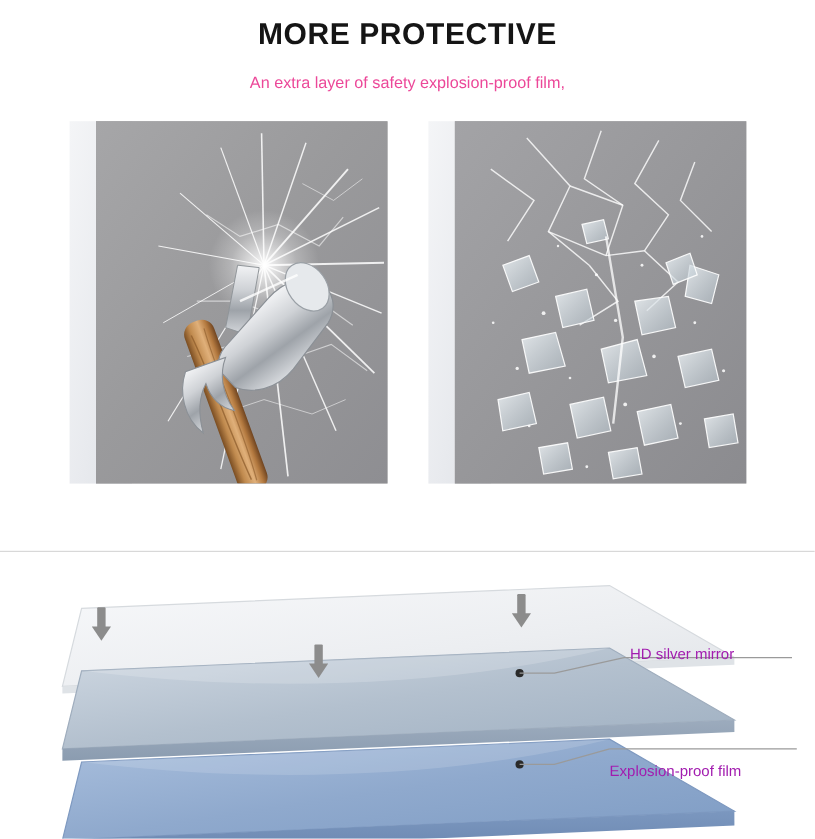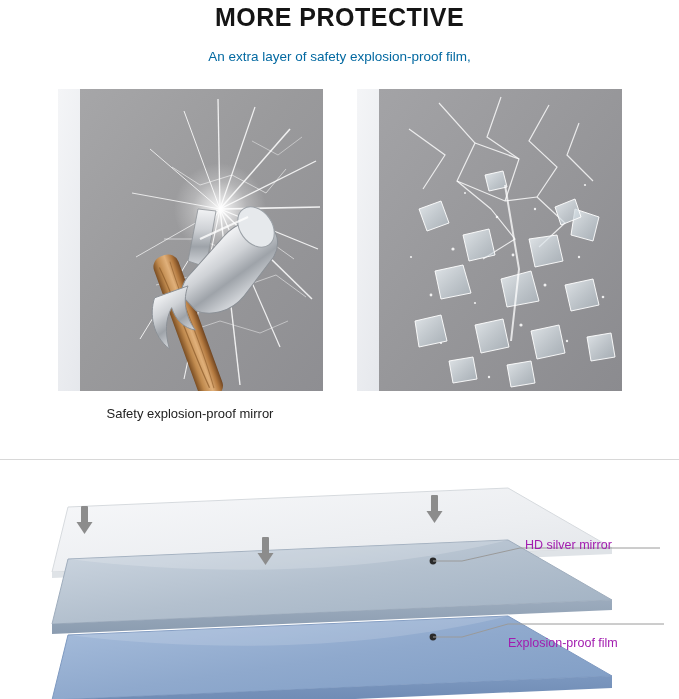--- a/index.html
+++ b/index.html
@@ -12,33 +12,33 @@
     background: #ffffff;
     font-family: "Liberation Sans", sans-serif;
     color: #1a1a1a;
     overflow: hidden;
     position: relative;
   }
 
   
   .header {
     text-align: center;
-    padding-top: 2px;
+    padding-top: 14px;
   }
   .title {
     font-size: 25px;
     font-weight: bold;
     letter-spacing: 0.5px;
     color: #151515;
     margin: 0;
     line-height: 30px;
   }
   .subtitle {
     font-size: 13.5px;
-    color: #0369a1;
+    color: #ec4899;
     line-height: 22px;
     margin: 0;
   }
   .sub-line-1 { margin-top: 14px; }
   .sub-line-2 { margin-top: 0px; }
 
   
   .compare {
     display: flex;
     justify-content: center;
@@ -192,21 +192,20 @@
 
             <path d="M86,196 C72,206 62,226 68,246 C74,230 82,220 94,214
                      C90,226 92,238 100,246 C100,228 108,214 120,206 Z" fill="url(#hammerHead)" stroke="#8b9096" stroke-width="0.9" transform="rotate(-36 100 220)"></path>
 
             <ellipse cx="176" cy="138" rx="16" ry="22" fill="#e6e9ec" stroke="#9aa0a6" stroke-width="1" transform="rotate(-36 176 138)"></ellipse>
             <path d="M120,150 L168,128" stroke="#ffffff" stroke-opacity="0.8" stroke-width="2" fill="none"></path>
           </g>
         </svg>
       </div>
     </div>
-    <div class="caption">Safety explosion-proof mirror</div>
   </div>
 
   <div class="panel">
     <div class="img-frame">
       <div class="sheet-behind"></div>
       <div class="photo">
         <svg width="243" height="302" viewBox="0 0 243 302">
           <defs>
             <linearGradient id="grayBg2" x1="0" y1="0" x2="1" y2="1">
               <stop offset="0%" stop-color="#a3a3a6"></stop>

